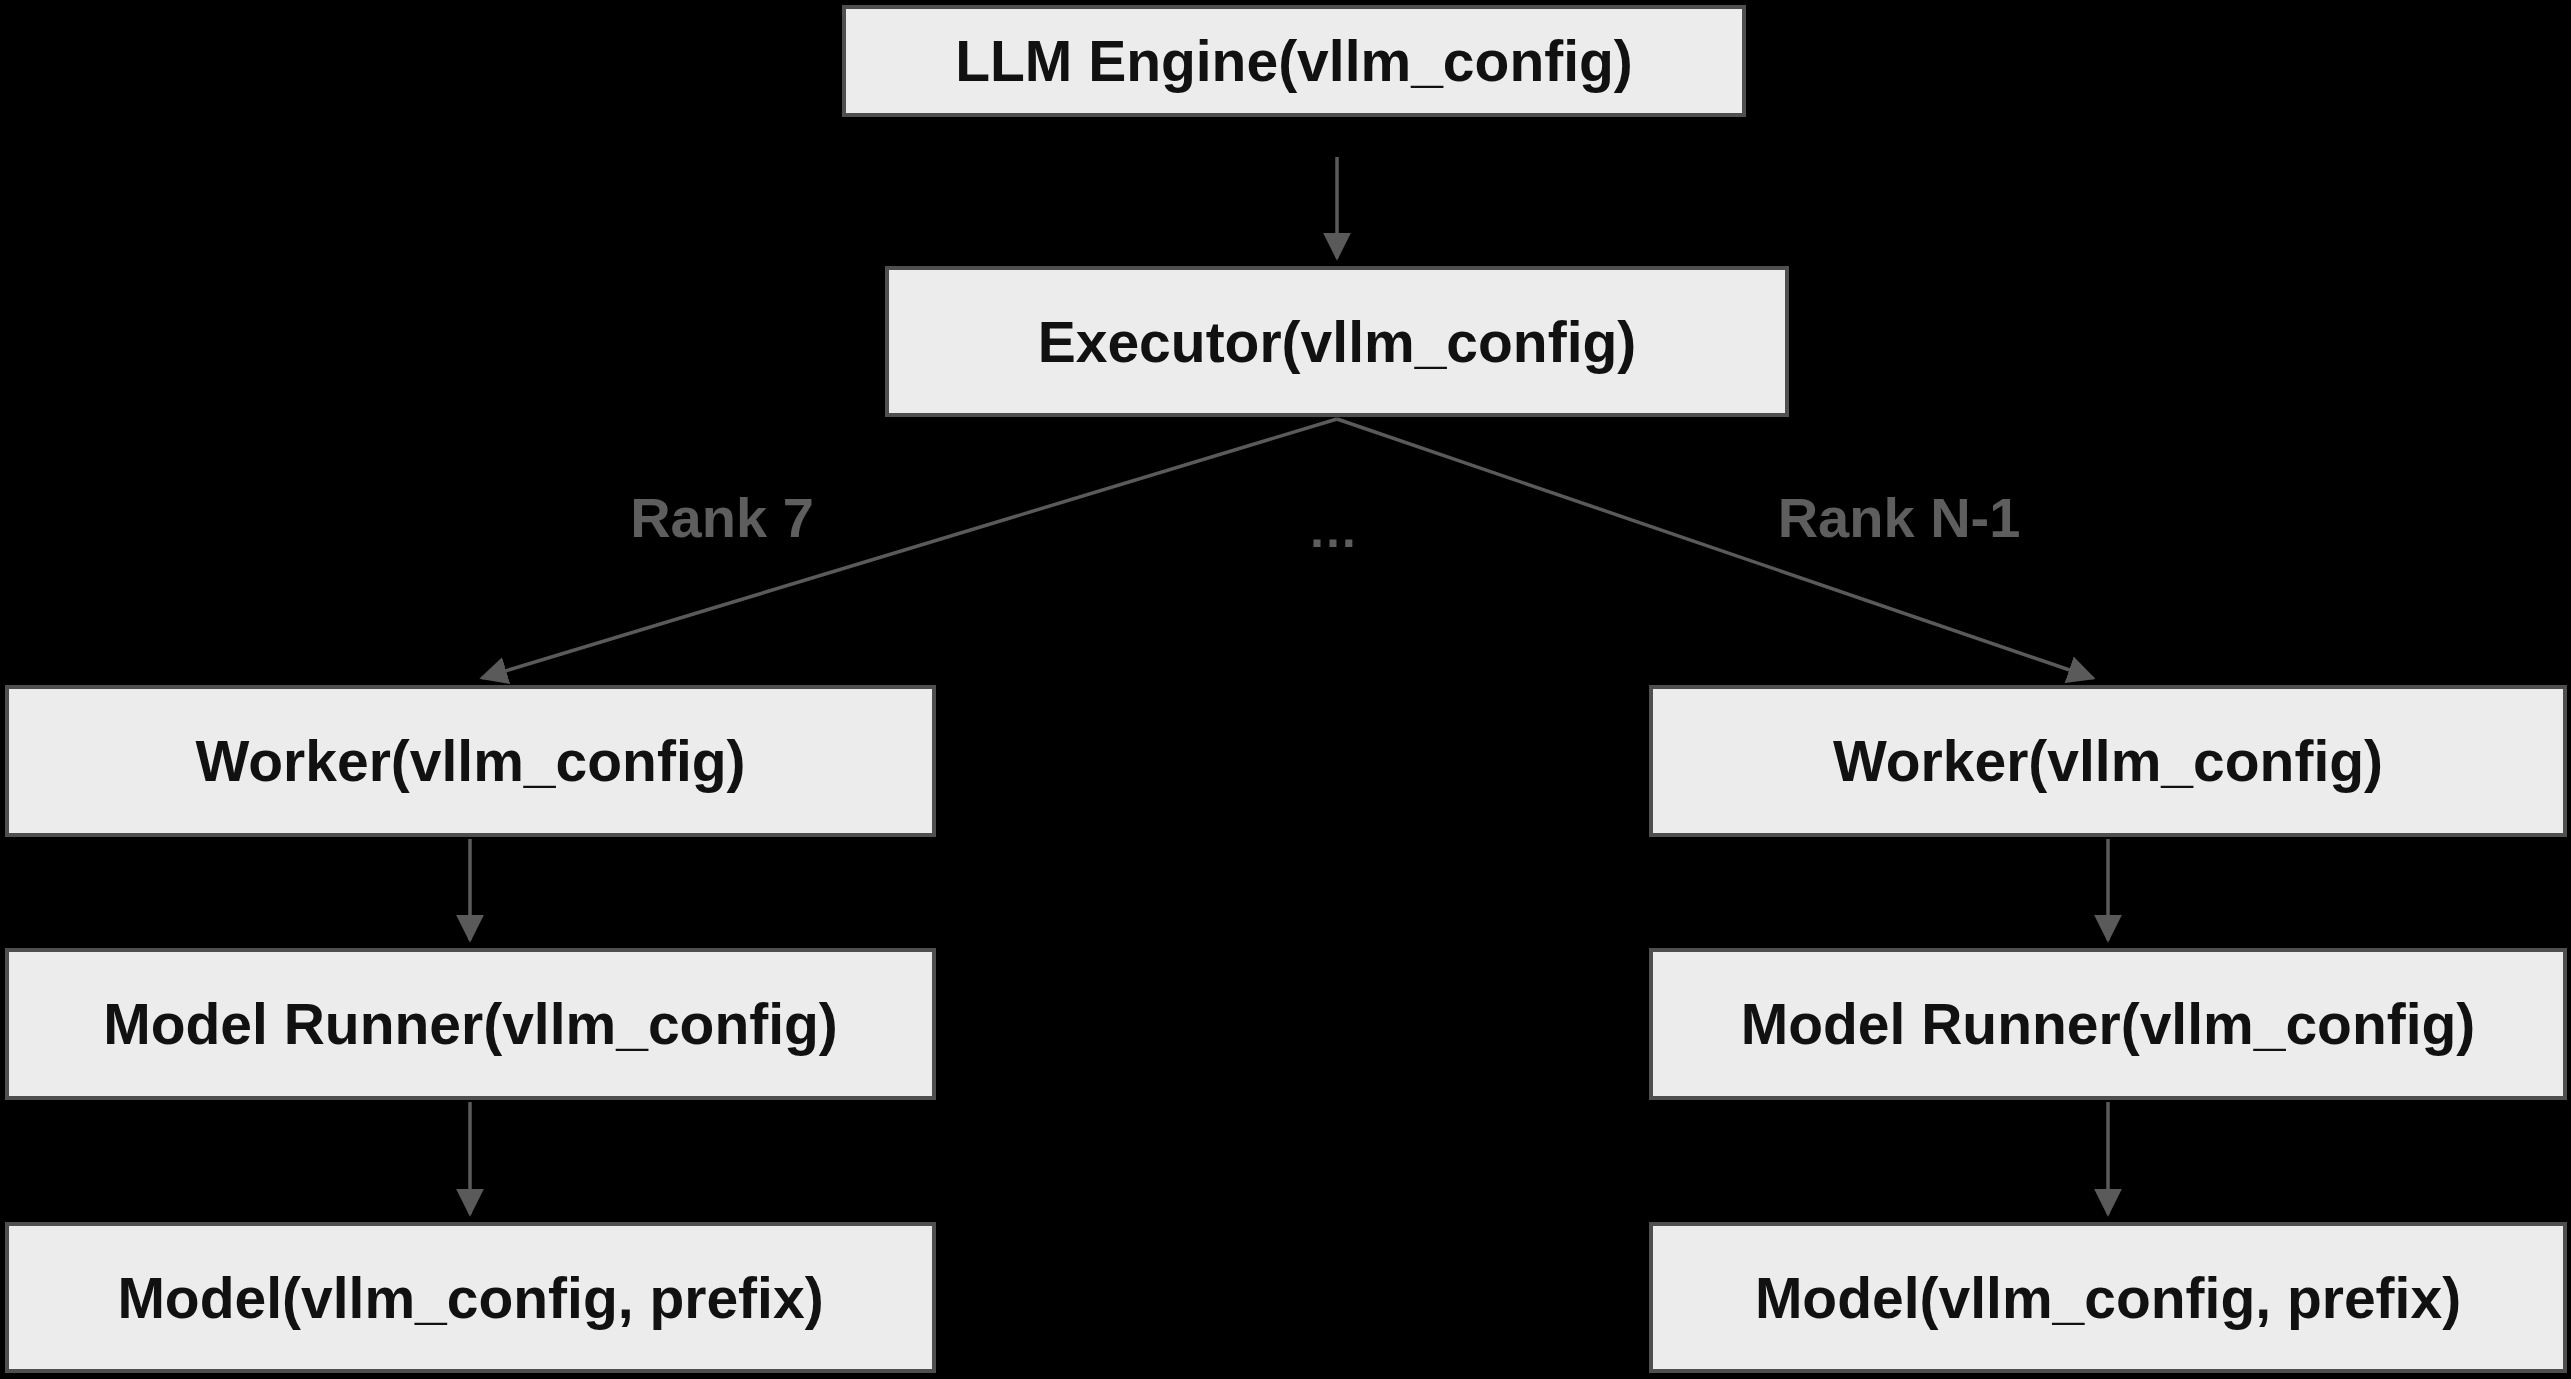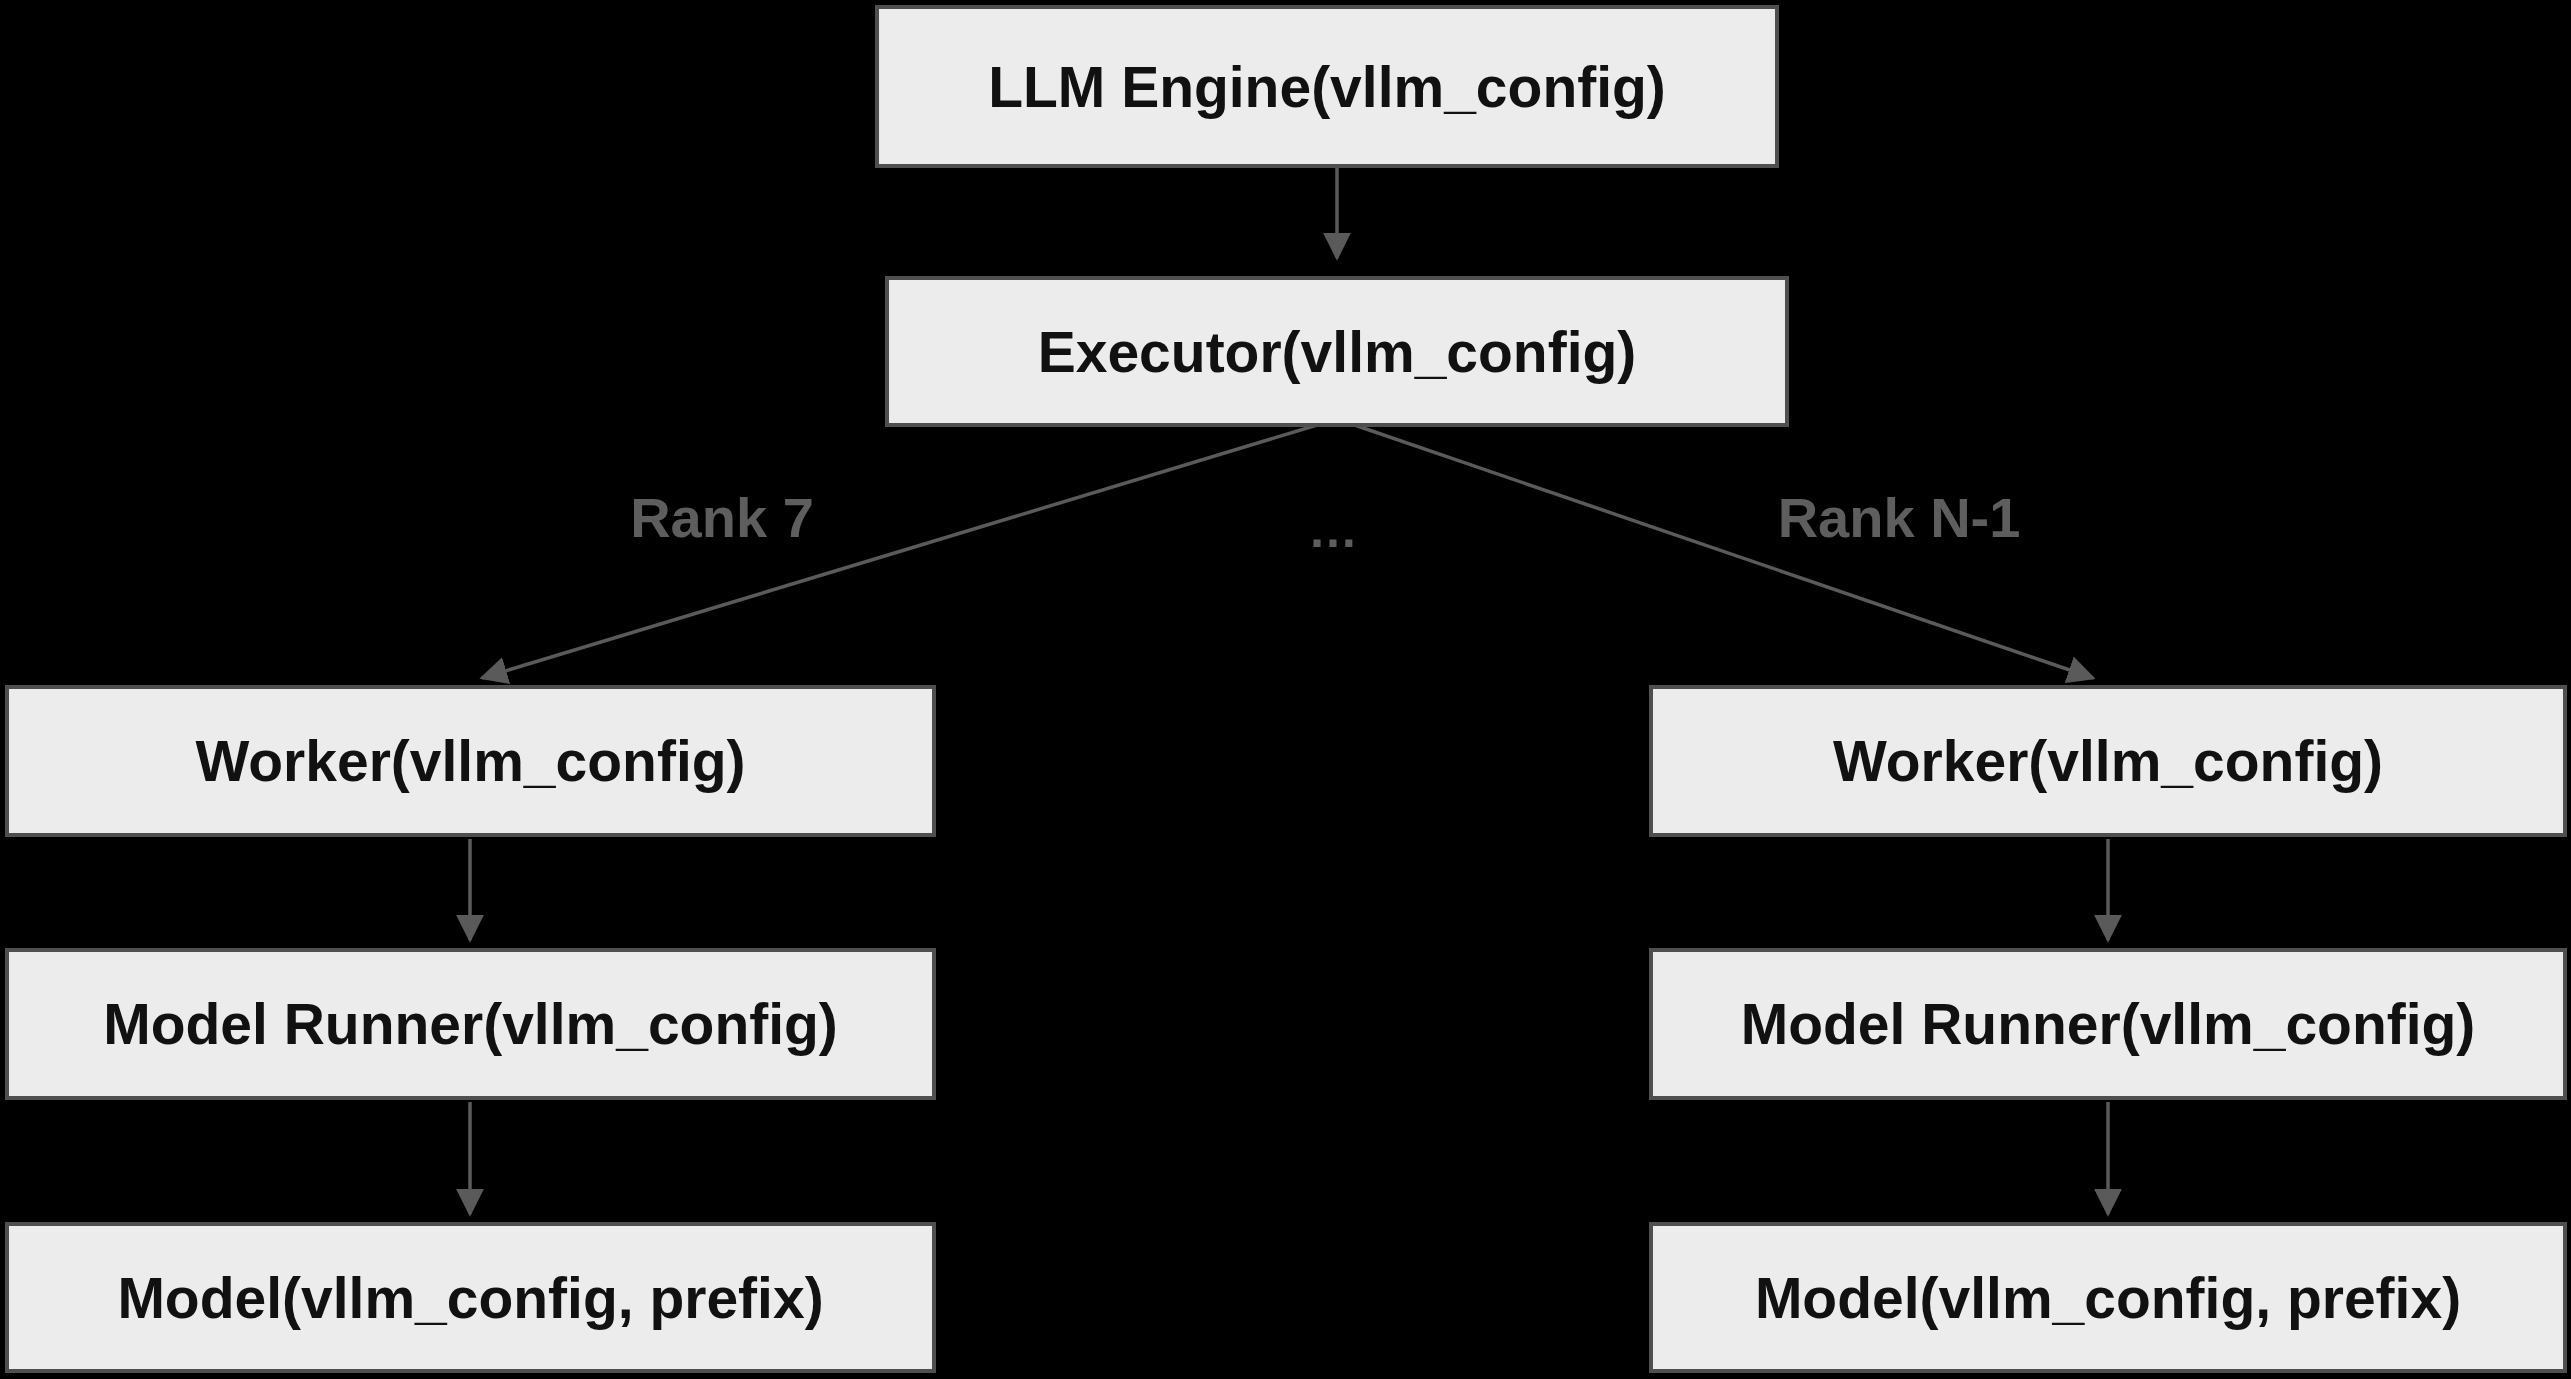--- a/index.html
+++ b/index.html
@@ -32,22 +32,22 @@
     position: absolute;
     background: var(--node-fill);
     border: 4px solid var(--node-border);
     display: flex; align-items: center; justify-content: center;
     color: var(--node-text);
     font-size: 57px;
     font-weight: 600;
     letter-spacing: 0;
     white-space: nowrap;
   }
-  .node-llm-engine      { left: 875px;  top: 5px;    width: 904px; height: 163px; text-align: center; }
-  .node-executor        { left: 885px;  top: 276px;  width: 904px; height: 151px; align-items: center; }
+  .node-llm-engine      { left: 842px;  top: 5px;    width: 904px; height: 112px; text-align: center; }
+  .node-executor        { left: 885px;  top: 266px;  width: 904px; height: 151px; align-items: center; }
   .node-worker-0        { left: 5px;    top: 685px;  width: 931px; height: 152px; }
   .node-model-runner-0  { left: 5px;    top: 948px;  width: 931px; height: 152px; }
   .node-model-0         { left: 5px;    top: 1222px; width: 931px; height: 151px; }
   .node-worker-n        { left: 1649px; top: 685px;  width: 918px; height: 152px; }
   .node-model-runner-n  { left: 1649px; top: 948px;  width: 918px; height: 152px; }
   .node-model-n         { left: 1649px; top: 1222px; width: 918px; height: 151px; }
   .edge-label {
     position: absolute;
     transform: translate(-50%, -50%);
     color: var(--label);

